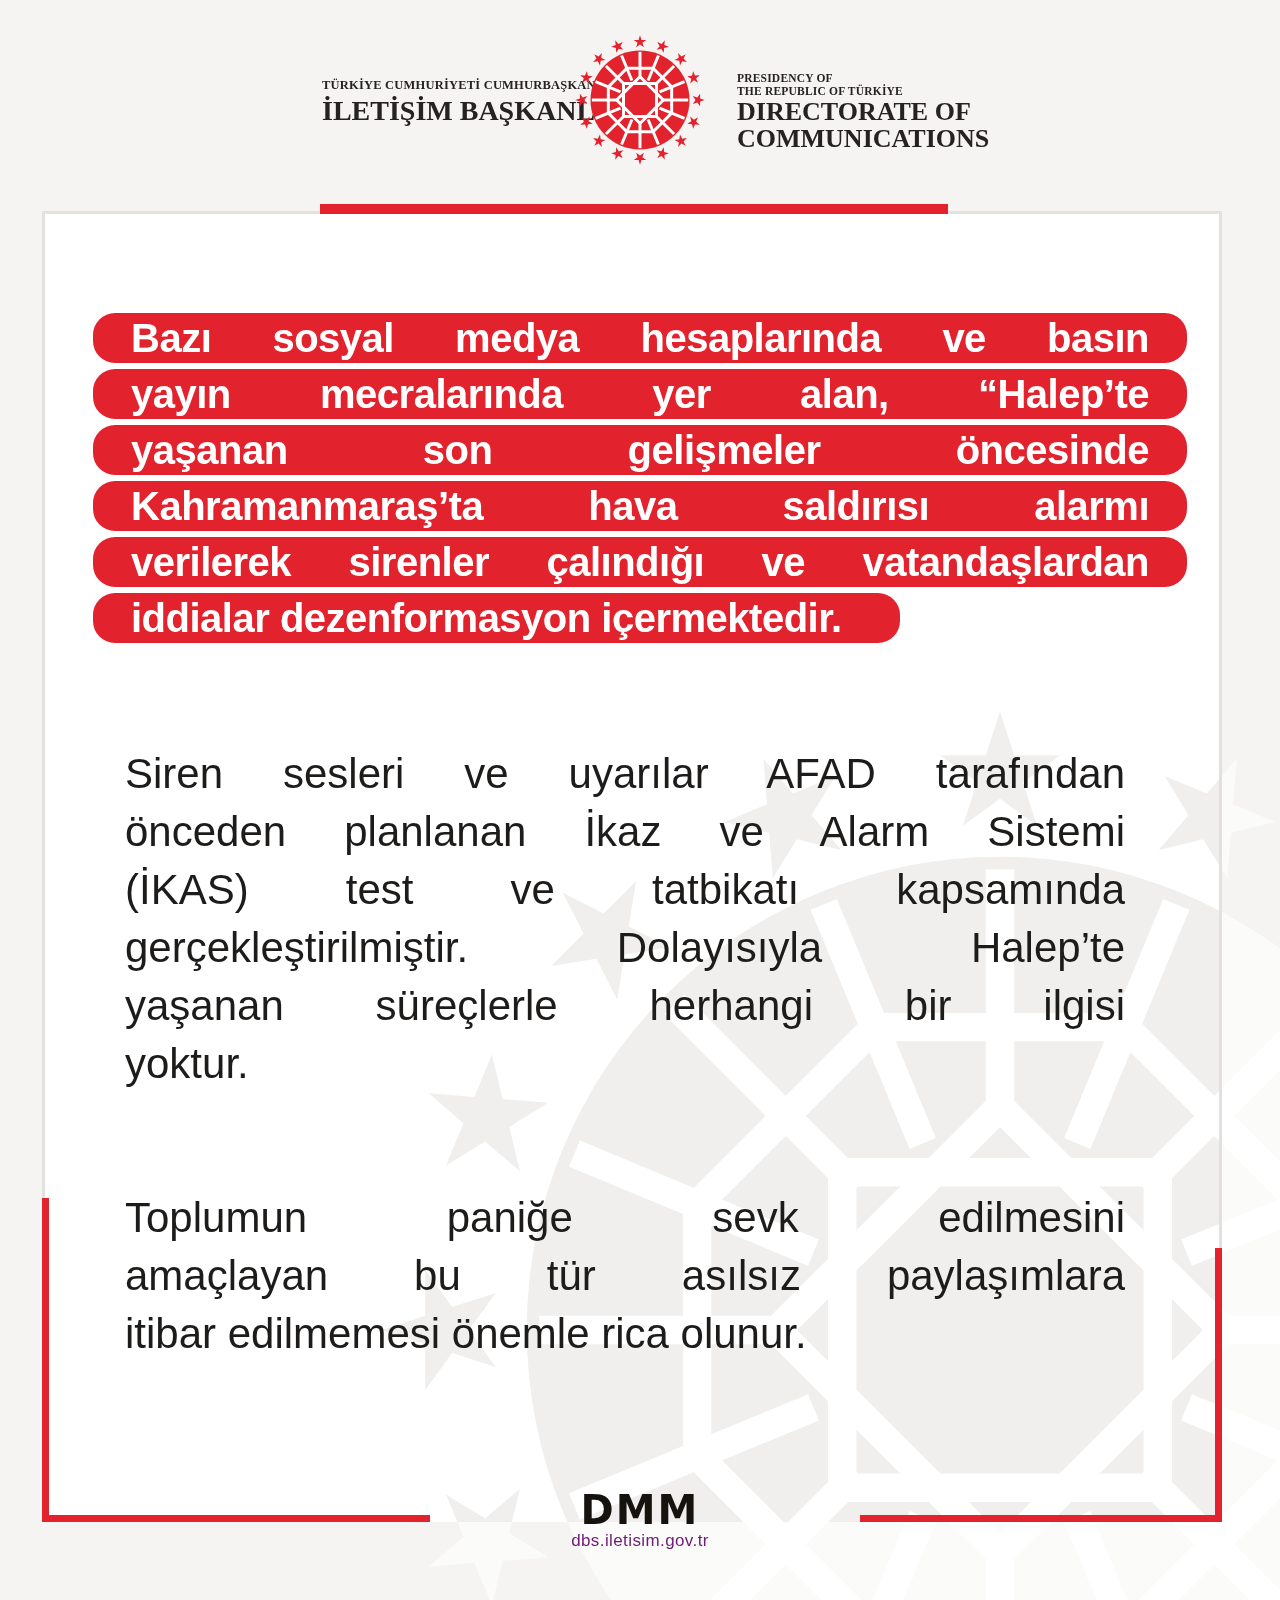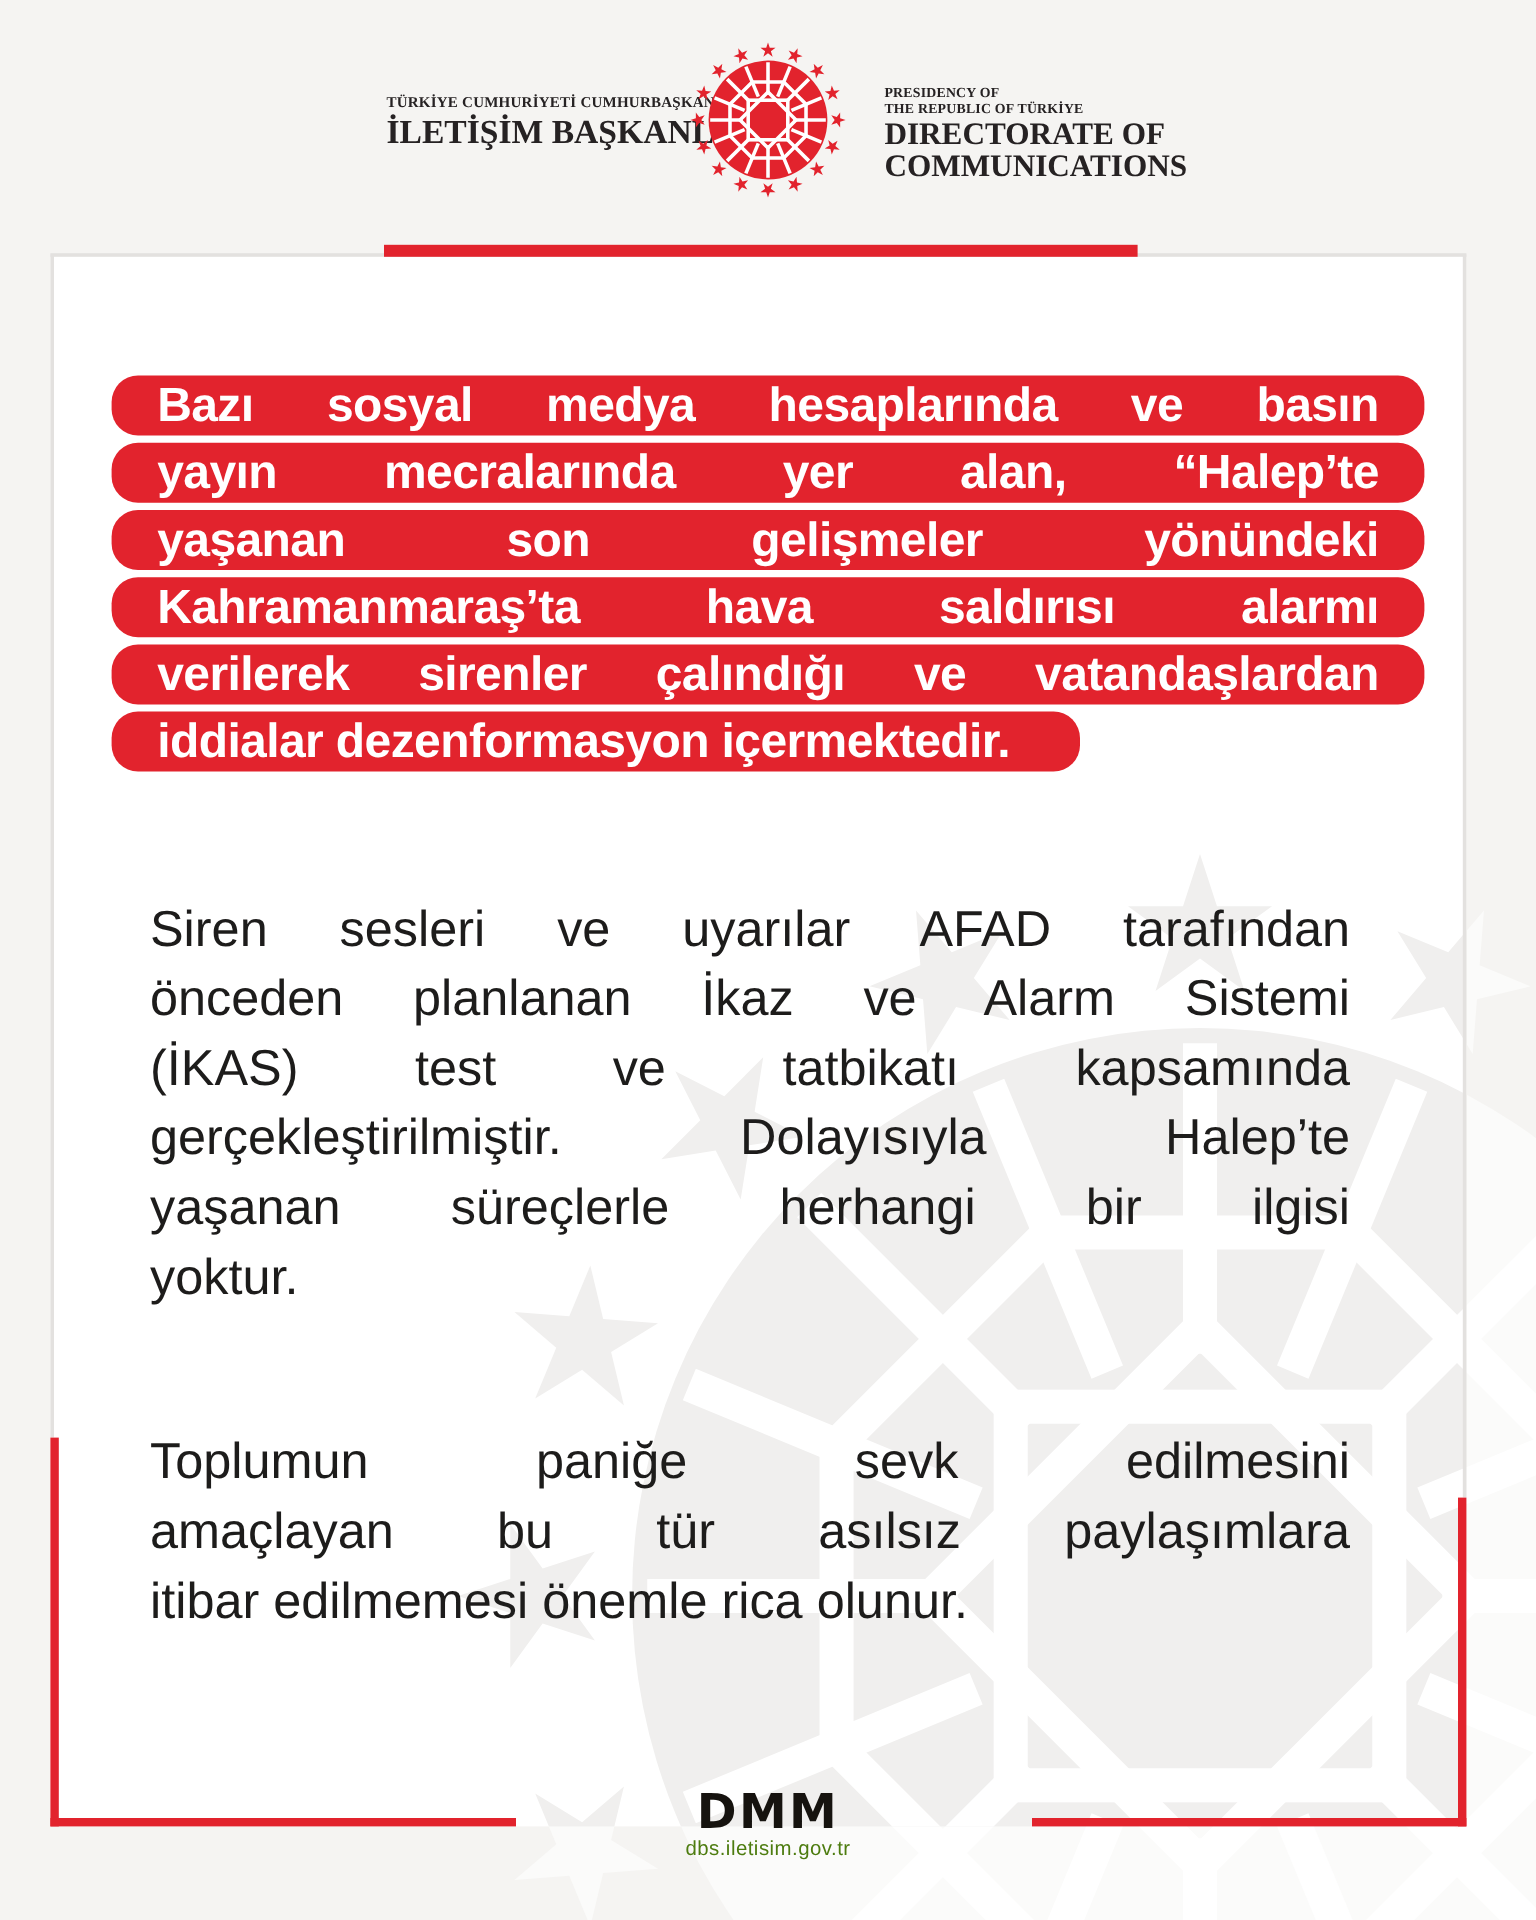--- a/index.html
+++ b/index.html
@@ -73,21 +73,21 @@
     white-space:nowrap;overflow:hidden;
   }
   .body-line:last-child{text-align:left;text-align-last:left;}
   
   .footer{position:absolute;left:0;top:1490px;width:1280px;text-align:center;z-index:4;}
   .dmm{
     font-family:"DejaVu Sans","Liberation Sans",sans-serif;
     font-size:40px;font-weight:900;letter-spacing:2px;color:#16130f;
     line-height:40px;
   }
-  .dmm-url{font-size:17px;color:#4d7c0f;margin-top:1px;letter-spacing:.4px;}
+  .dmm-url{font-size:17px;color:#701a75;margin-top:1px;letter-spacing:.4px;}
 </style>
 </head>
 <body>
 
 <div class="page">
 
   <svg width="0" height="0" style="position:absolute" aria-hidden="true">
     <defs>
       <path id="star5" d="M0,-10 L2.245,-3.09 L9.511,-3.09 L3.633,1.18 L5.878,8.09 L0,3.82 L-5.878,8.09 L-3.633,1.18 L-9.511,-3.09 L-2.245,-3.09 Z"></path>
       <g id="emblem">
@@ -158,21 +158,21 @@
   <div class="card">
     <svg class="wm-inner" viewBox="-100 -100 200 200">
       <use href="#emblem"></use>
     </svg>
     <div class="card-content">
 
       <div class="headline">
 
       <div class="hl-bar">Bazı sosyal medya hesaplarında ve basın</div>
           <div class="hl-bar">yayın mecralarında yer alan, “Halep’te</div>
-          <div class="hl-bar">yaşanan son gelişmeler yönündeki</div>
+          <div class="hl-bar">yaşanan son gelişmeler öncesinde</div>
           <div class="hl-bar">Kahramanmaraş’ta hava saldırısı alarmı</div>
           <div class="hl-bar">verilerek sirenler çalındığı ve vatandaşlardan</div>
           <div class="hl-bar">iddialar dezenformasyon içermektedir.</div>
         </div>
 
       <div class="bodypara p1">
 
       <div class="body-line">Siren sesleri ve uyarılar AFAD tarafından</div>
           <div class="body-line">önceden planlanan İkaz ve Alarm Sistemi</div>
           <div class="body-line">(İKAS) test ve tatbikatı kapsamında</div>

